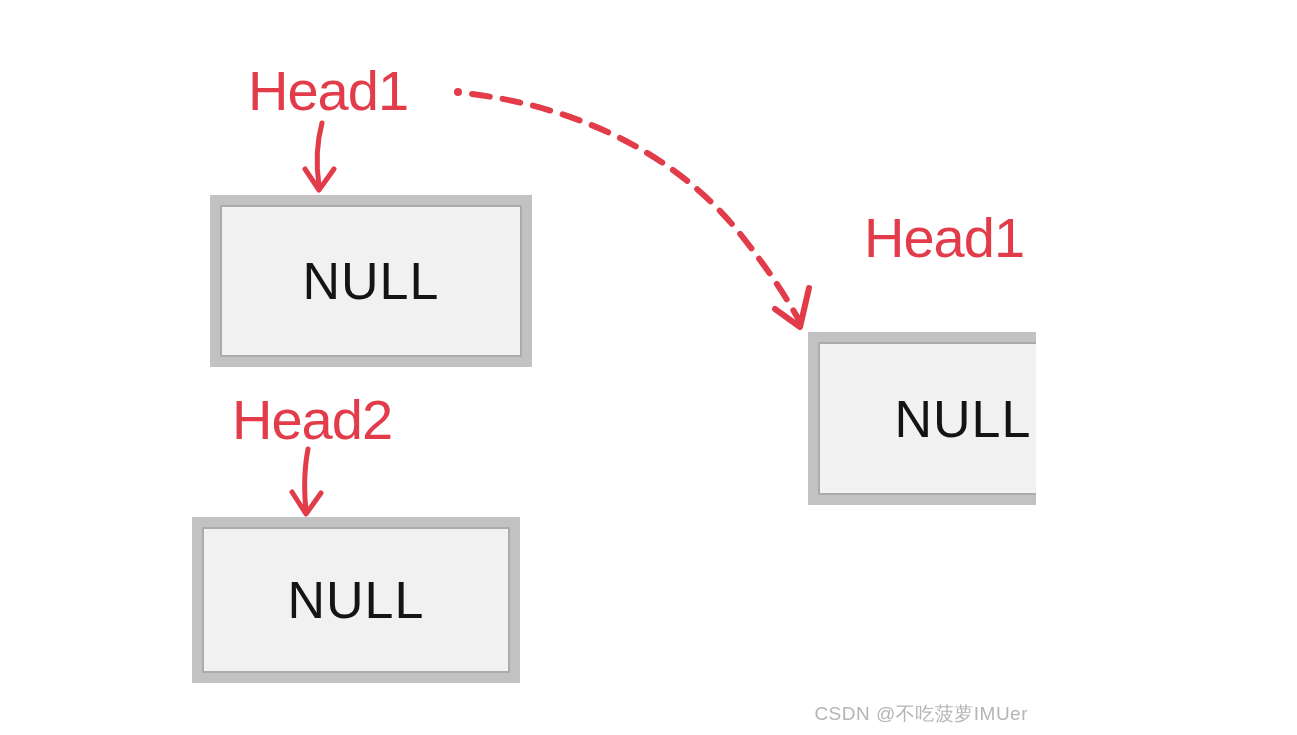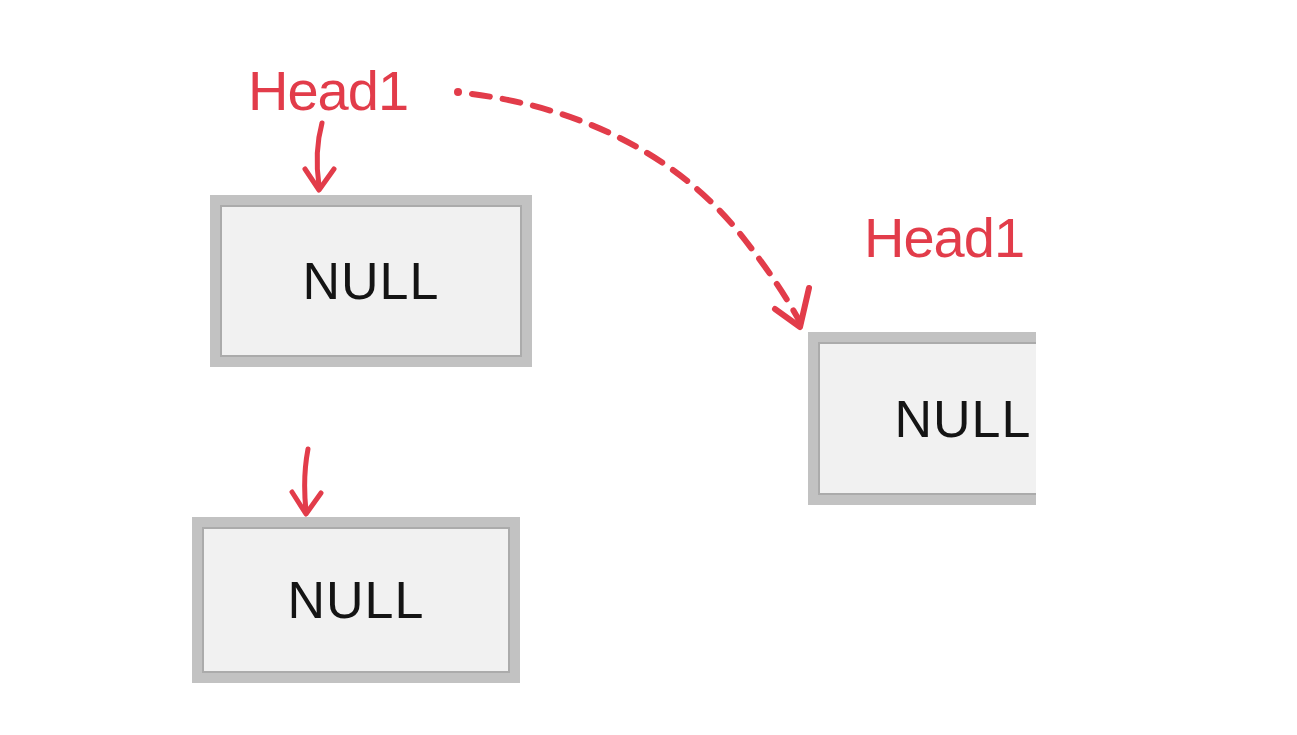--- a/index.html
+++ b/index.html
@@ -84,26 +84,28 @@
 
       <g>
         <circle cx="458" cy="92" r="4" fill="#e23c4a" stroke="none"></circle>
         <path d="M472,94 C580,108 680,155 745,240 C770,272 788,300 800,322" stroke-width="6" stroke-dasharray="18 13"></path>
         <path d="M775,309 L800,327 L809,288" stroke-width="6"></path>
       </g>
     </g>
   </svg>
 
   <div class="pointer-label head1-left">Head1</div>
+  <div class="pointer-label head2">Head2</div>
   <div class="pointer-label head1-right">Head1</div>
 
   <div class="null-box box1">
     <span class="node-label">NULL</span>
   </div>
   <div class="null-box box2">
     <span class="node-label">NULL</span>
   </div>
   <div class="null-box box3">
     <span class="node-label">NULL</span>
   </div>
 
+  <div class="watermark">CSDN @不吃菠萝IMUer</div>
 
 </div>
 
 </body></html>

